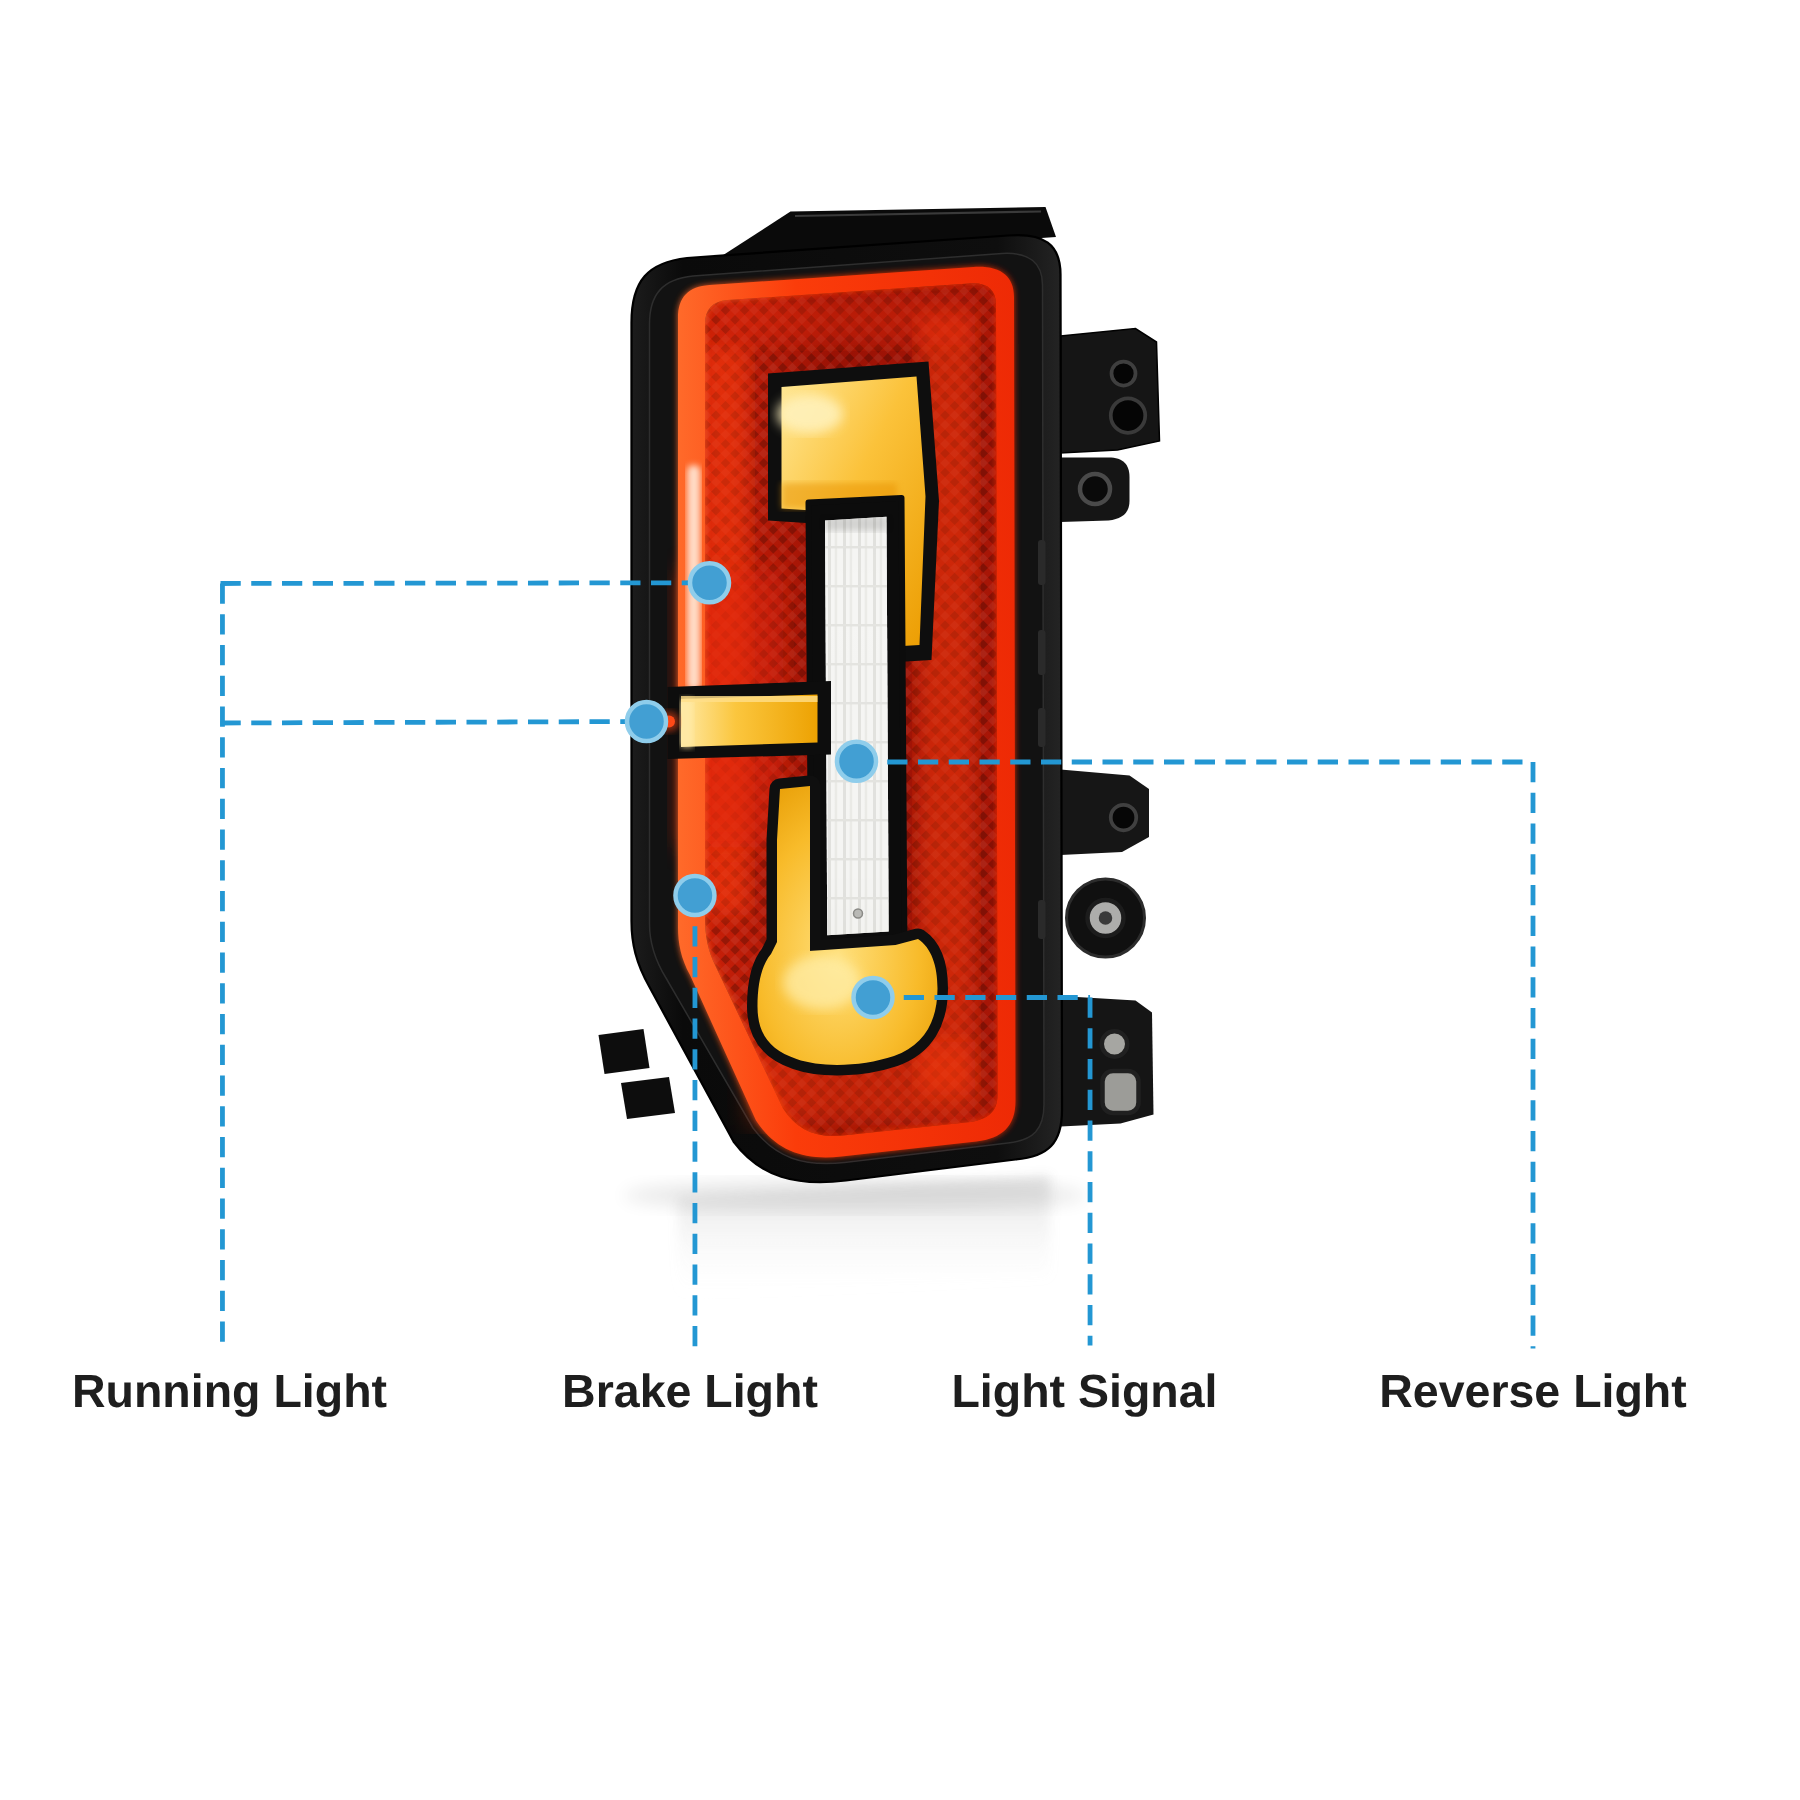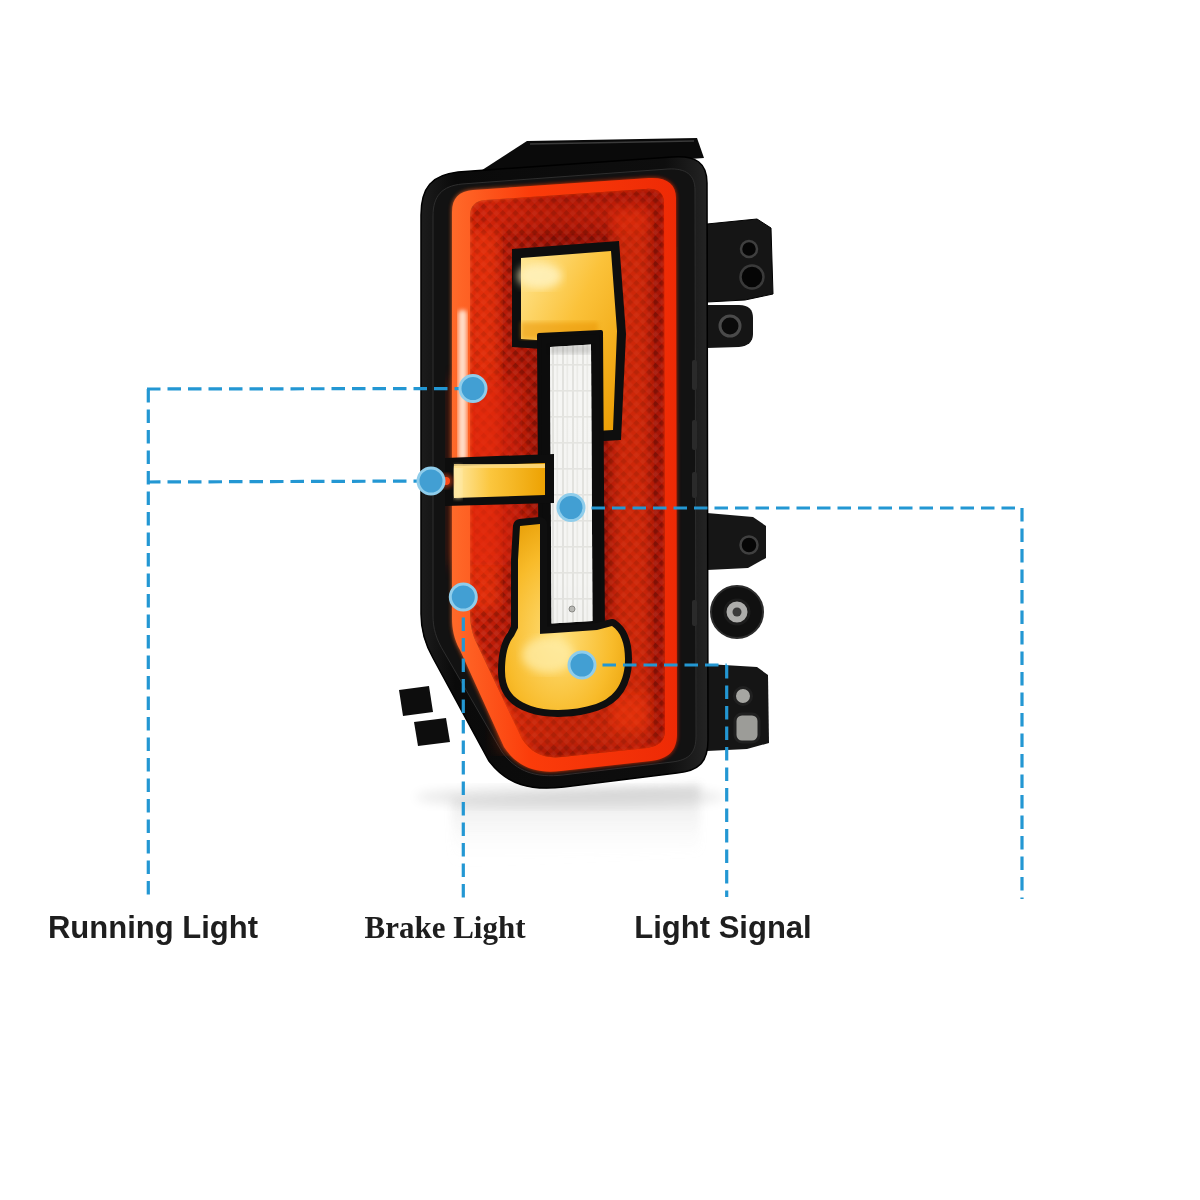--- a/index.html
+++ b/index.html
@@ -3,21 +3,21 @@
 <meta charset="utf-8">
 <style>
   html,body{margin:0;padding:0;background:#ffffff;}
   .stage{position:relative;width:1200px;height:1200px;background:#ffffff;overflow:hidden;
          font-family:"Liberation Sans","DejaVu Sans",sans-serif;}
   .stage svg{position:absolute;left:0;top:0;}
   .callout-label{position:absolute;top:912px;transform:translateX(-50%);
                  font-size:31px;font-weight:700;line-height:1.05;color:#1e1e1e;
                  white-space:nowrap;letter-spacing:0px;}
   .lbl-running{left:153px;}
-  .lbl-brake{left:445px;font-family:Liberation Serif, serif;}
+  .lbl-brake{left:460px;}
   .lbl-turn{left:723px;}
   .lbl-reverse{left:1022px;}
 </style>
 </head>
 <body>
 
 <div class="stage">
 
 <svg width="1200" height="1200" viewBox="0 0 1200 1200">
   <defs>
@@ -219,14 +219,15 @@
     <circle cx="431" cy="481" r="13"></circle>
     <circle cx="463.3" cy="597" r="13"></circle>
     <circle cx="571" cy="507.5" r="13"></circle>
     <circle cx="582" cy="665" r="13"></circle>
   </g>
 </svg>
 
 <div class="callout-label lbl-running">Running Light</div>
 <div class="callout-label lbl-brake">Brake Light</div>
 <div class="callout-label lbl-turn">Light Signal</div>
+<div class="callout-label lbl-reverse">Reverse Light</div>
 
 </div>
 
 </body></html>

